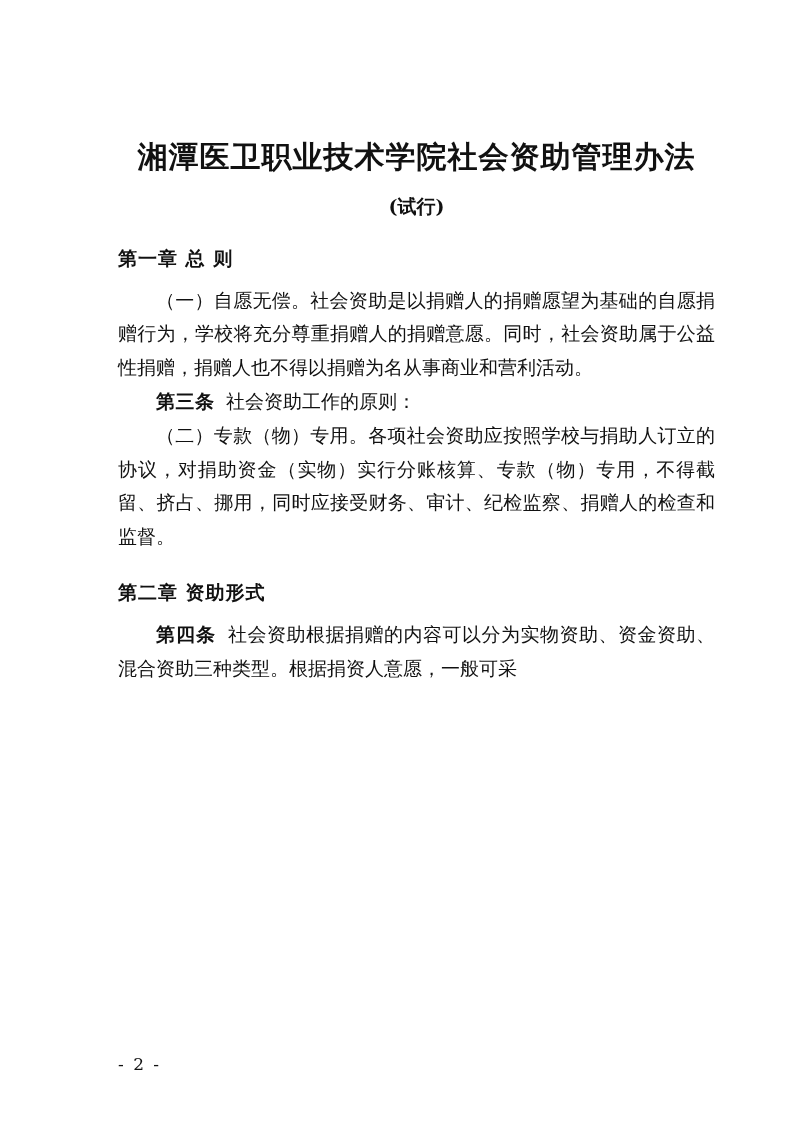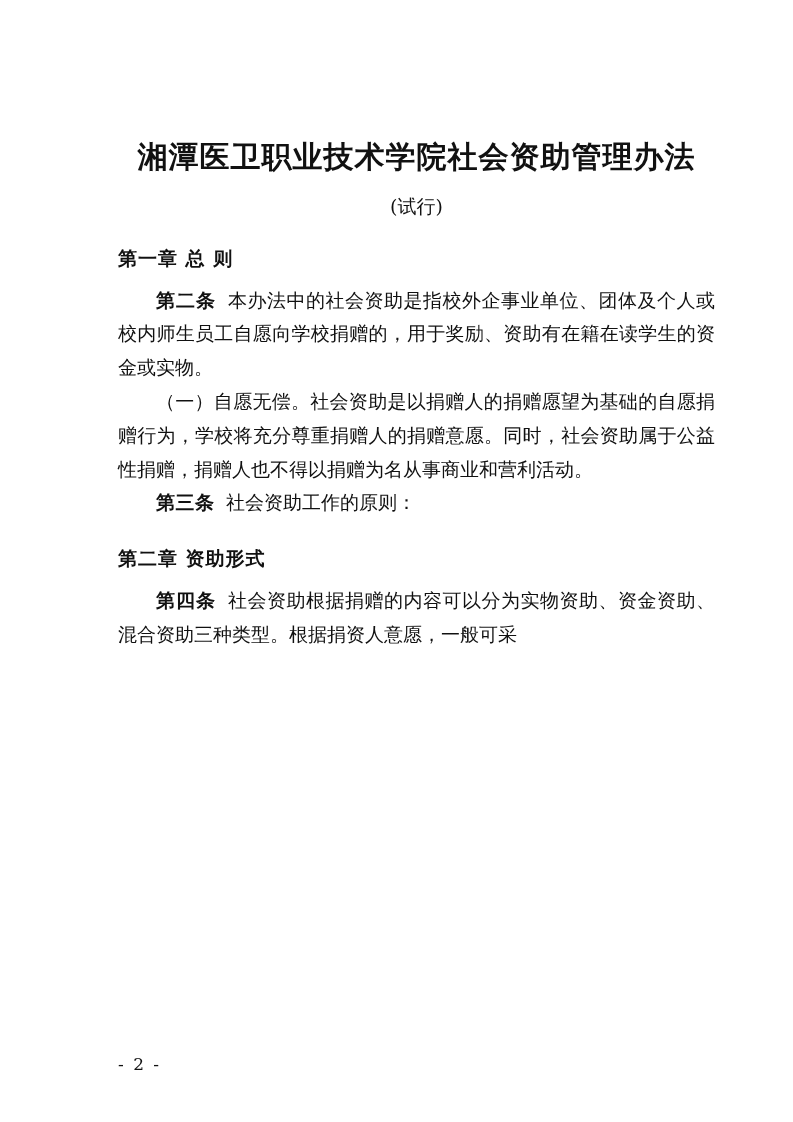--- a/index.html
+++ b/index.html
@@ -28,21 +28,21 @@
     font-size: 30px;
     font-weight: bold;
     text-align: center;
     letter-spacing: 1px;
     line-height: 1.25;
     margin: 18px 0 0 0;
     white-space: nowrap;
   }
   .doc-subtitle {
     font-size: 19px;
-    font-weight: normal;
+    font-weight: bold;
     text-align: center;
     margin: 18px 0 11px 0;
   }
   .chapter-heading {
     font-size: 19px;
     font-weight: bold;
     text-align: left;
     margin: 26px 0 12px 0;
     letter-spacing: 1px;
   }
@@ -77,32 +77,32 @@
 <body>
 
 <div class="page">
 
   <h1 class="doc-title">湘潭医卫职业技术学院社会资助管理办法</h1>
   <div class="doc-subtitle">(试行)</div>
 
   <div class="chapter-heading">第一章  总  则</div>
 
 
-  <p class="para">
-    <span class="lead">第二条</span><span class="lead-gap"></span><span>本办法中的社会资助是指校外企事业单位、团体及个人或校内师生员工自愿向学校捐赠的，用于奖励、资助有在籍在读学生的资金或实物。</span>
-  </p>
 
   <p class="para">
     <span>（一）自愿无偿。社会资助是以捐赠人的捐赠愿望为基础的自愿捐赠行为，学校将充分尊重捐赠人的捐赠意愿。同时，社会资助属于公益性捐赠，捐赠人也不得以捐赠为名从事商业和营利活动。</span>
   </p>
 
   <p class="para">
     <span class="lead">第三条</span><span class="lead-gap"></span><span>社会资助工作的原则：</span>
   </p>
 
+  <p class="para">
+    <span>（二）专款（物）专用。各项社会资助应按照学校与捐助人订立的协议，对捐助资金（实物）实行分账核算、专款（物）专用，不得截留、挤占、挪用，同时应接受财务、审计、纪检监察、捐赠人的检查和监督。</span>
+  </p>
 
   <div class="chapter-heading">第二章   资助形式</div>
 
   <p class="para">
     <span class="lead">第四条</span><span class="lead-gap"></span><span>社会资助根据捐赠的内容可以分为实物资助、资金资助、混合资助三种类型。根据捐资人意愿，一般可采</span>
   </p>
 
   <div class="page-number">- 2 -</div>
 </div>
 

